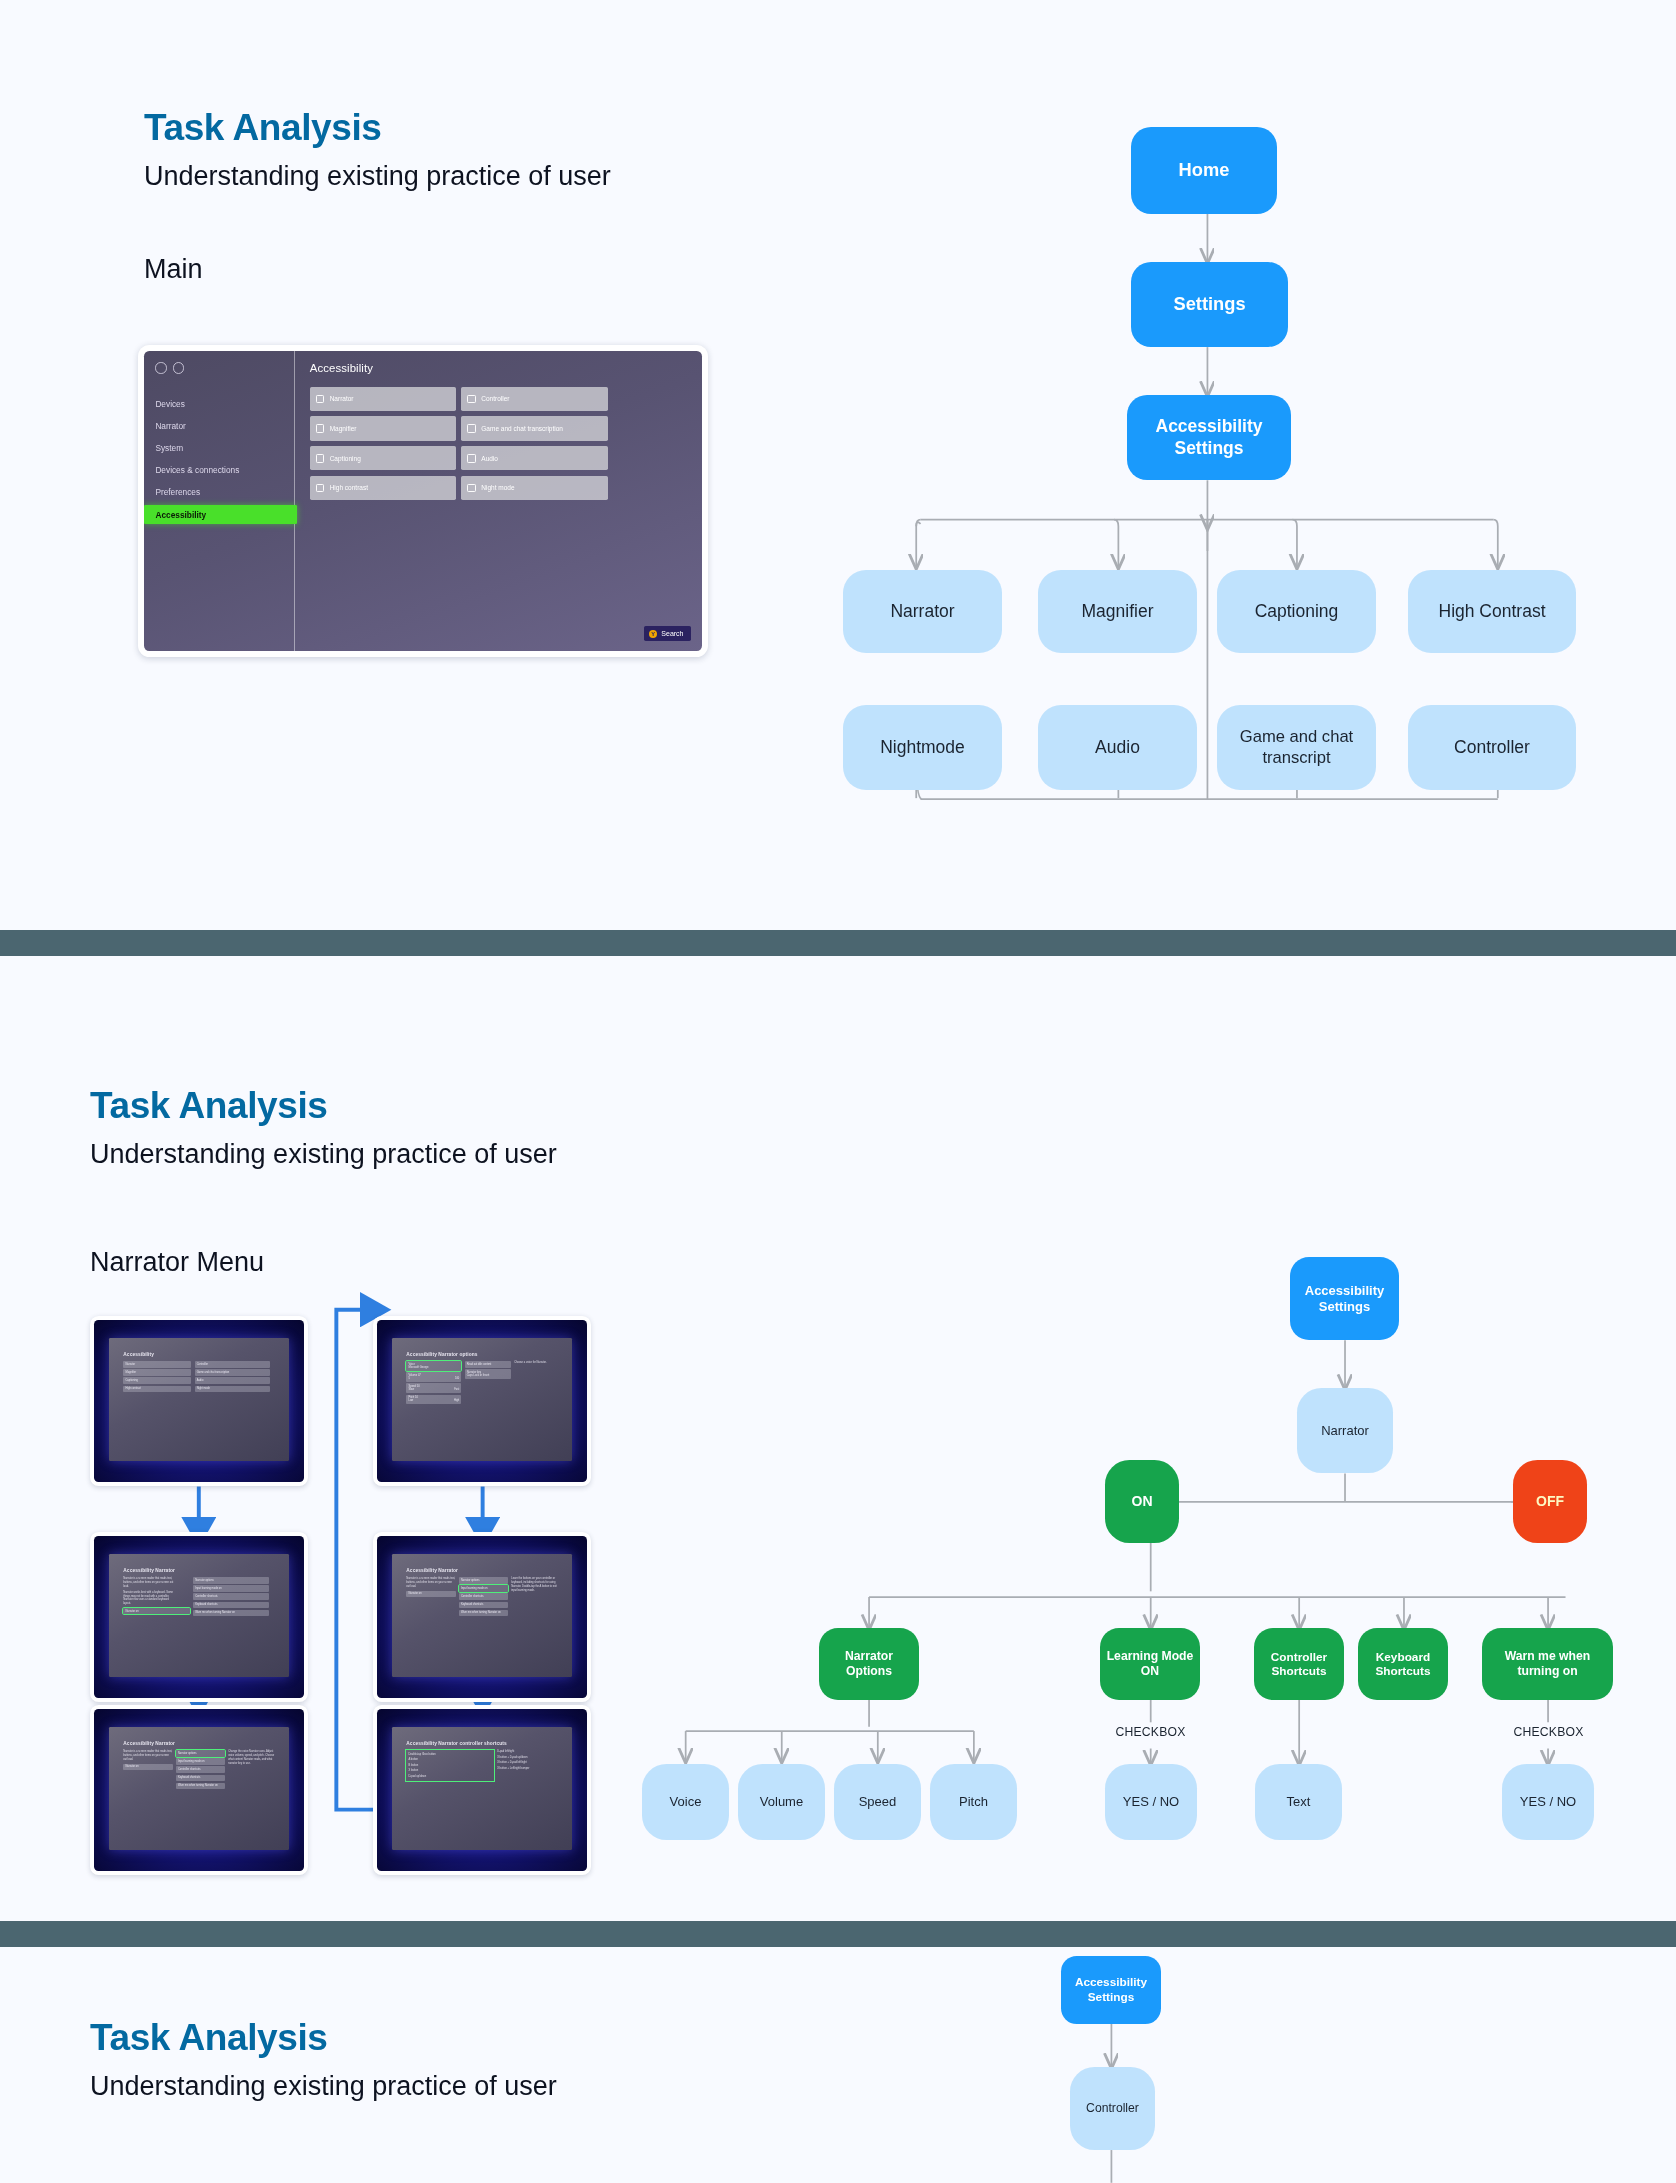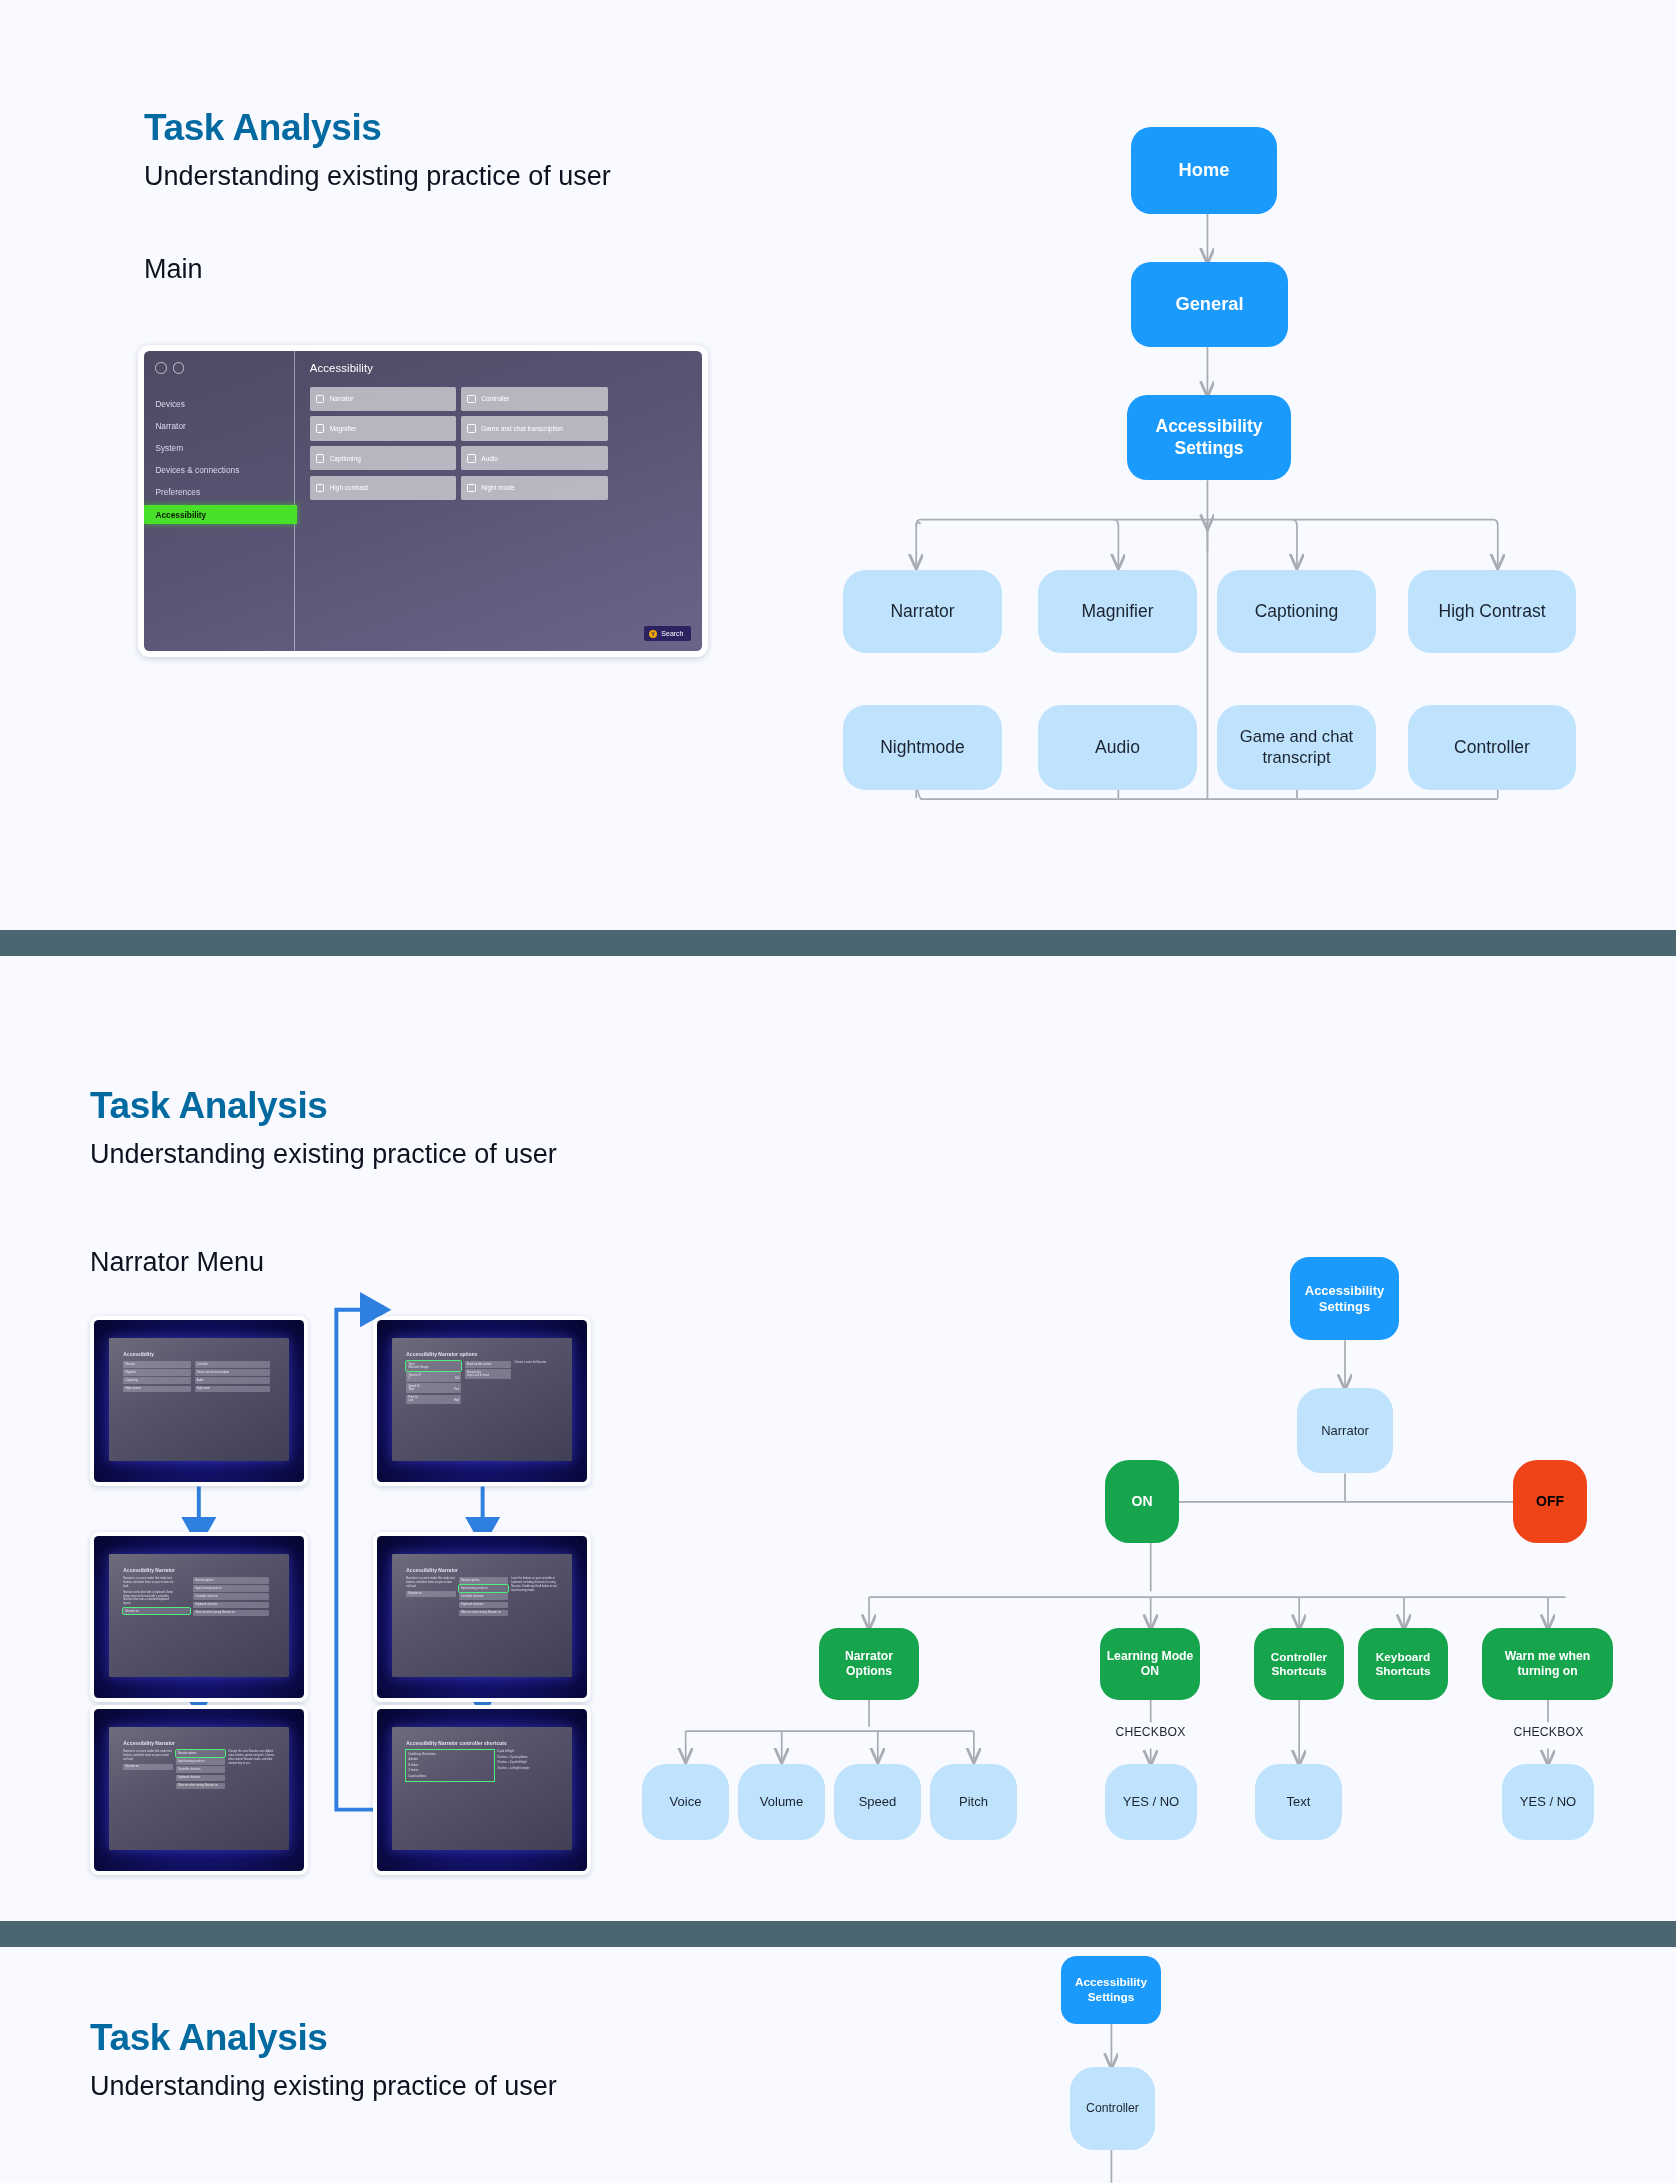--- a/index.html
+++ b/index.html
@@ -42,21 +42,21 @@
     display: flex;
     align-items: center;
     justify-content: center;
     text-align: center;
     line-height: 1.22;
     padding: 1.7px 4.4px;
   }
   .n-blue      { background: #1a9afc; color: #ffffff; }
   .n-lightblue { background: #bfe2fd; color: #1b2430; }
   .n-green     { background: #16a44c; color: #ffffff; }
-  .n-red       { background: #ef4318; color: #000000; }
+  .n-red       { background: #ef4318; color: #fef9c3; }
 
   .lbl {
     position: absolute;
     color: #1b2430;
     font-size: 12.2px;
     text-align: center;
     letter-spacing: 0.2px;
     white-space: nowrap;
   }
 
@@ -276,21 +276,21 @@
       <path d="M2970,1828 L2970,1745" marker-end="url(#ah)"></path>
       <path d="M3430,1828 L3430,1745" marker-end="url(#ah)"></path>
     </g>
   </svg>
 
   <div class="node n-blue" style="left:1131px; top:127px; width:146px; height:87px; border-radius:20px; font-size:18.3px; font-weight:700;">
     <span>Home</span>
     </div>
 
   <div class="node n-blue" style="left:1131px; top:262px; width:157px; height:85px; border-radius:20px; font-size:18.3px; font-weight:700;">
-    <span>General</span>
+    <span>Settings</span>
     </div>
 
   <div class="node n-blue" style="left:1127px; top:395px; width:164px; height:85px; border-radius:20px; font-size:17.5px; font-weight:700;">
     <span>Accessibility Settings</span>
     </div>
 
   <div class="node n-lightblue" style="left:843px; top:570px; width:159px; height:83px; border-radius:23px; font-size:17.5px;">
     <span>Narrator</span>
     </div>
 

